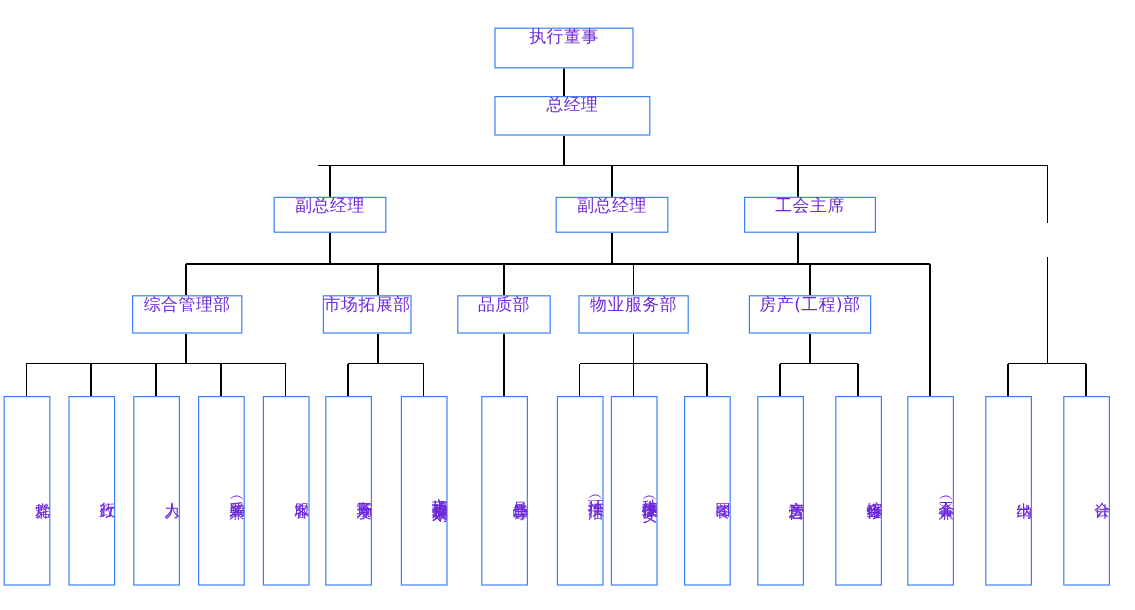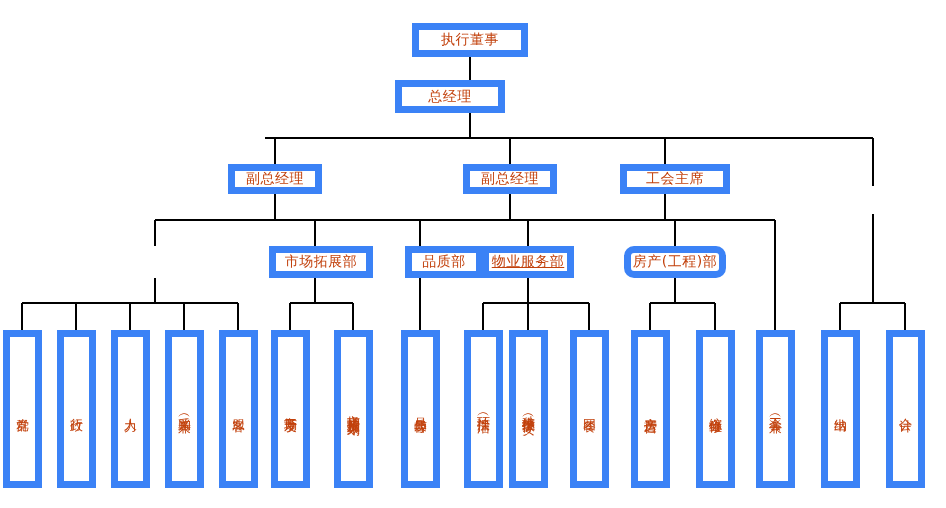--- a/index.html
+++ b/index.html
@@ -23,26 +23,26 @@
     position: absolute;
     left: 0;
     top: 0;
     width: 946px;
     height: 508px;
     pointer-events: none;
   }
   .node {
     position: absolute;
     box-sizing: border-box;
-    border: 7px solid #3b82f6;
+    border: 1px solid #3b82f6;
     background: #ffffff;
     display: flex;
-    align-items: center;
+    align-items: flex-start;
     justify-content: center;
-    color: #c2410c;
+    color: #6d28d9;
   }
   .node .label {
     display: block;
     text-align: center;
     line-height: 1.12;
     white-space: nowrap;
   }
   
   .node.horiz .label {
     font-size: 14px;
@@ -121,44 +121,47 @@
       <line x1="840" y1="303" x2="905" y2="303"></line>
       <line x1="840" y1="303" x2="840" y2="330"></line>
       <line x1="905" y1="303" x2="905" y2="330"></line>
     </g>
   </svg>
 
   <div class="node horiz" style="left:412px; top:23px; width:116px; height:34px;">
     <span class="label">执行董事</span>
   </div>
 
-  <div class="node horiz" style="left:395px; top:80px; width:110px; height:33px;">
+  <div class="node horiz" style="left:412px; top:80px; width:130px; height:33px;">
     <span class="label">总经理</span>
   </div>
 
   <div class="node horiz" style="left:228px; top:164px; width:94px; height:30px;">
     <span class="label">副总经理</span>
   </div>
   <div class="node horiz" style="left:463px; top:164px; width:94px; height:30px;">
     <span class="label">副总经理</span>
   </div>
   <div class="node horiz" style="left:620px; top:164px; width:110px; height:30px;">
     <span class="label">工会主席</span>
   </div>
 
-  <div class="node horiz" style="left:269px; top:246px; width:104px; height:32px;">
+  <div class="node horiz" style="left:110px; top:246px; width:92px; height:32px;">
+    <span class="label">综合管理部</span>
+  </div>
+  <div class="node horiz" style="left:269px; top:246px; width:74px; height:32px;">
     <span class="label">市场拓展部</span>
   </div>
-  <div class="node horiz" style="left:381px; top:246px; width:78px; height:32px;margin-left:24px;">
+  <div class="node horiz" style="left:381px; top:246px; width:78px; height:32px;">
     <span class="label">品质部</span>
   </div>
-  <div class="node horiz" style="left:482px; top:246px; width:92px; height:32px;text-decoration:underline;">
+  <div class="node horiz" style="left:482px; top:246px; width:92px; height:32px;">
     <span class="label">物业服务部</span>
   </div>
-  <div class="node horiz" style="left:624px; top:246px; width:102px; height:32px;border-radius:10px;">
+  <div class="node horiz" style="left:624px; top:246px; width:102px; height:32px;">
     <span class="label">房产(工程)部</span>
   </div>
 
   <div class="node vert" style="left:3px; top:330px; width:39px; height:158px;">
     <span class="label">党群</span>
   </div>
   <div class="node vert" style="left:57px; top:330px; width:39px; height:158px;">
     <span class="label">行政</span>
   </div>
   <div class="node vert" style="left:111px; top:330px; width:39px; height:158px;">

